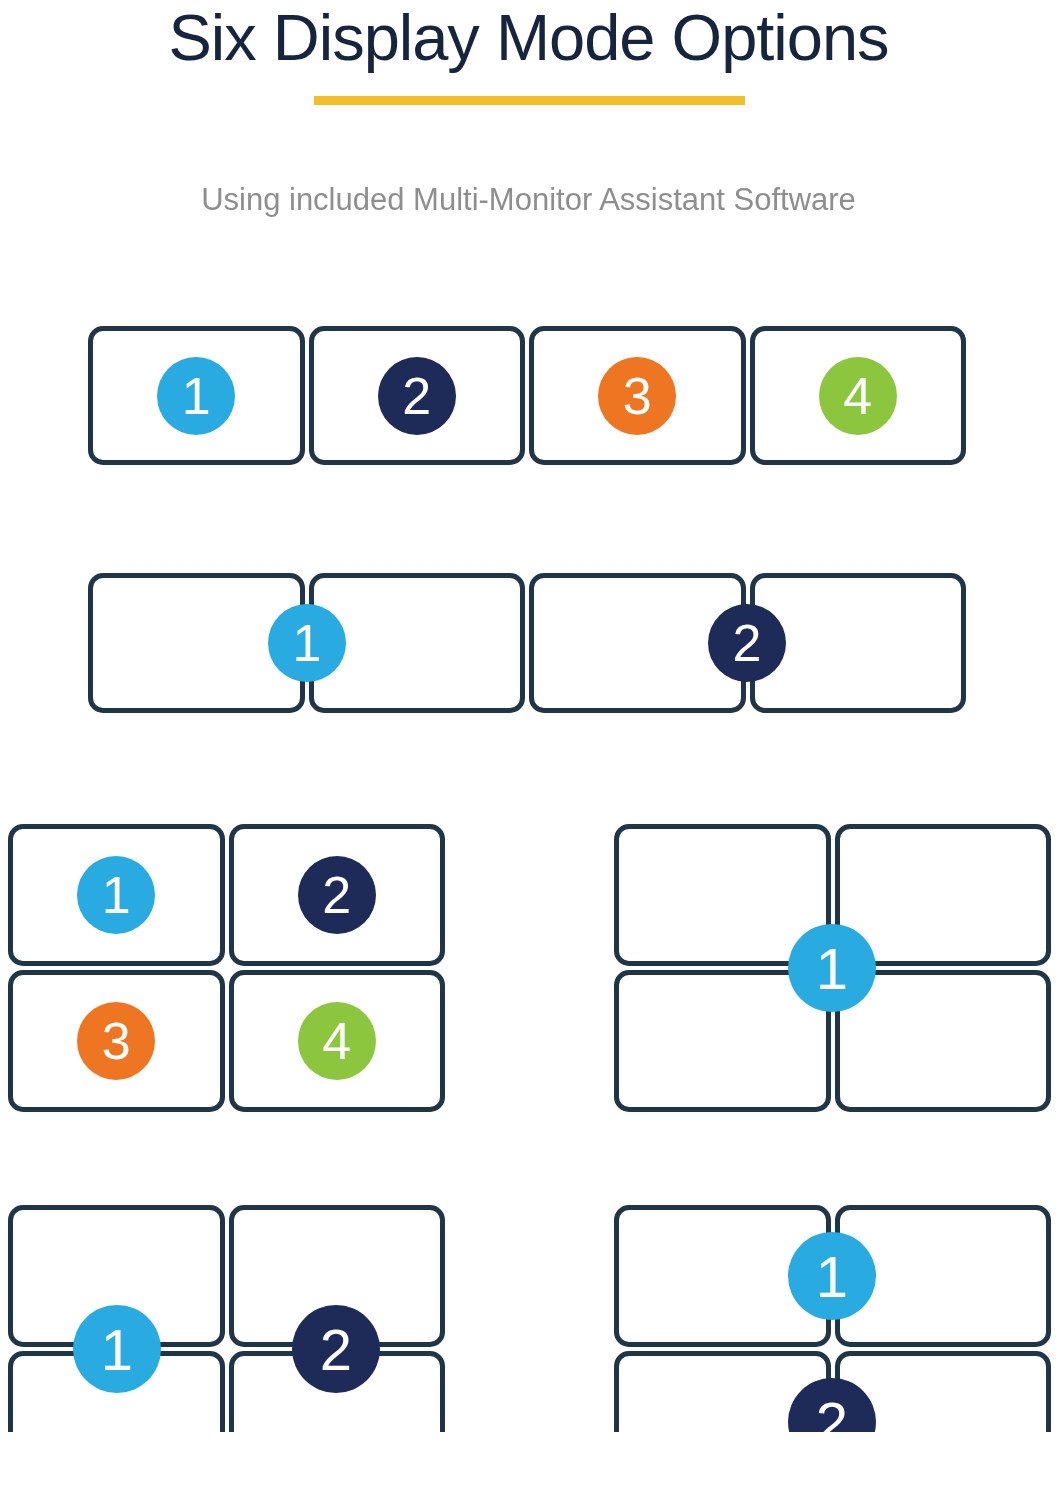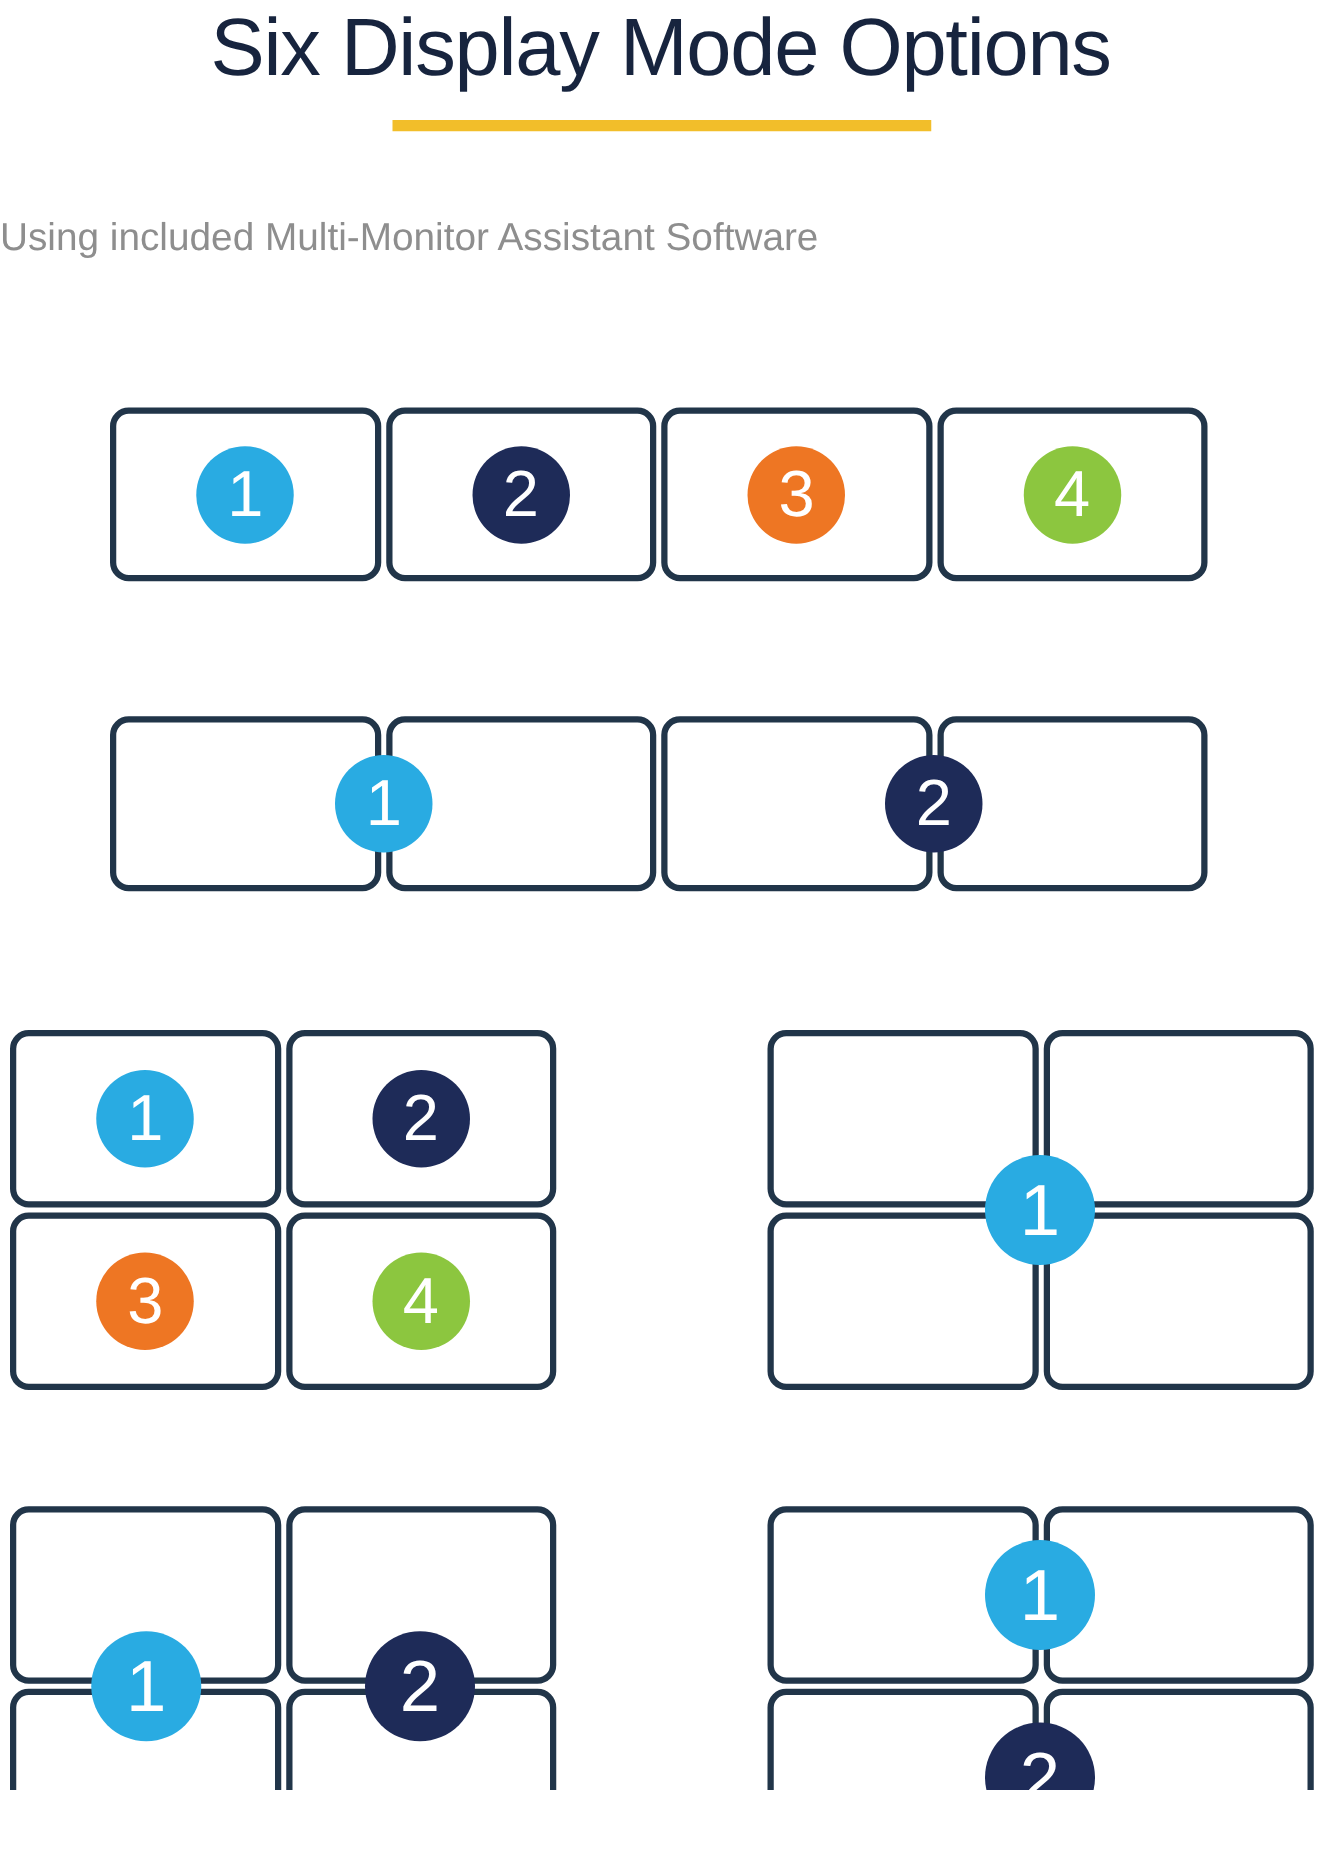--- a/index.html
+++ b/index.html
@@ -18,22 +18,22 @@
     font-weight:300;
     letter-spacing:-1px;
     color:var(--color-title-text);
   }
   .divider{
     position:absolute;top:96px;left:314px;
     width:431px;height:9px;
     background:var(--color-divider);
   }
   .subtitle{
-    position:absolute;top:172px;left:0;width:1057px;
-    text-align:left;
+    position:absolute;top:182px;left:0;width:1057px;
+    text-align:center;
     font-size:31px;
     font-weight:400;
     color:var(--color-subtitle-text);
   }
   
   .cluster{position:absolute;}
   .cluster.row{display:flex;gap:4px;}
   .cluster.grid{display:grid;grid-template-columns:1fr 1fr;grid-template-rows:1fr 1fr;gap:4px;}
   .monitor{
     background:#ffffff;

